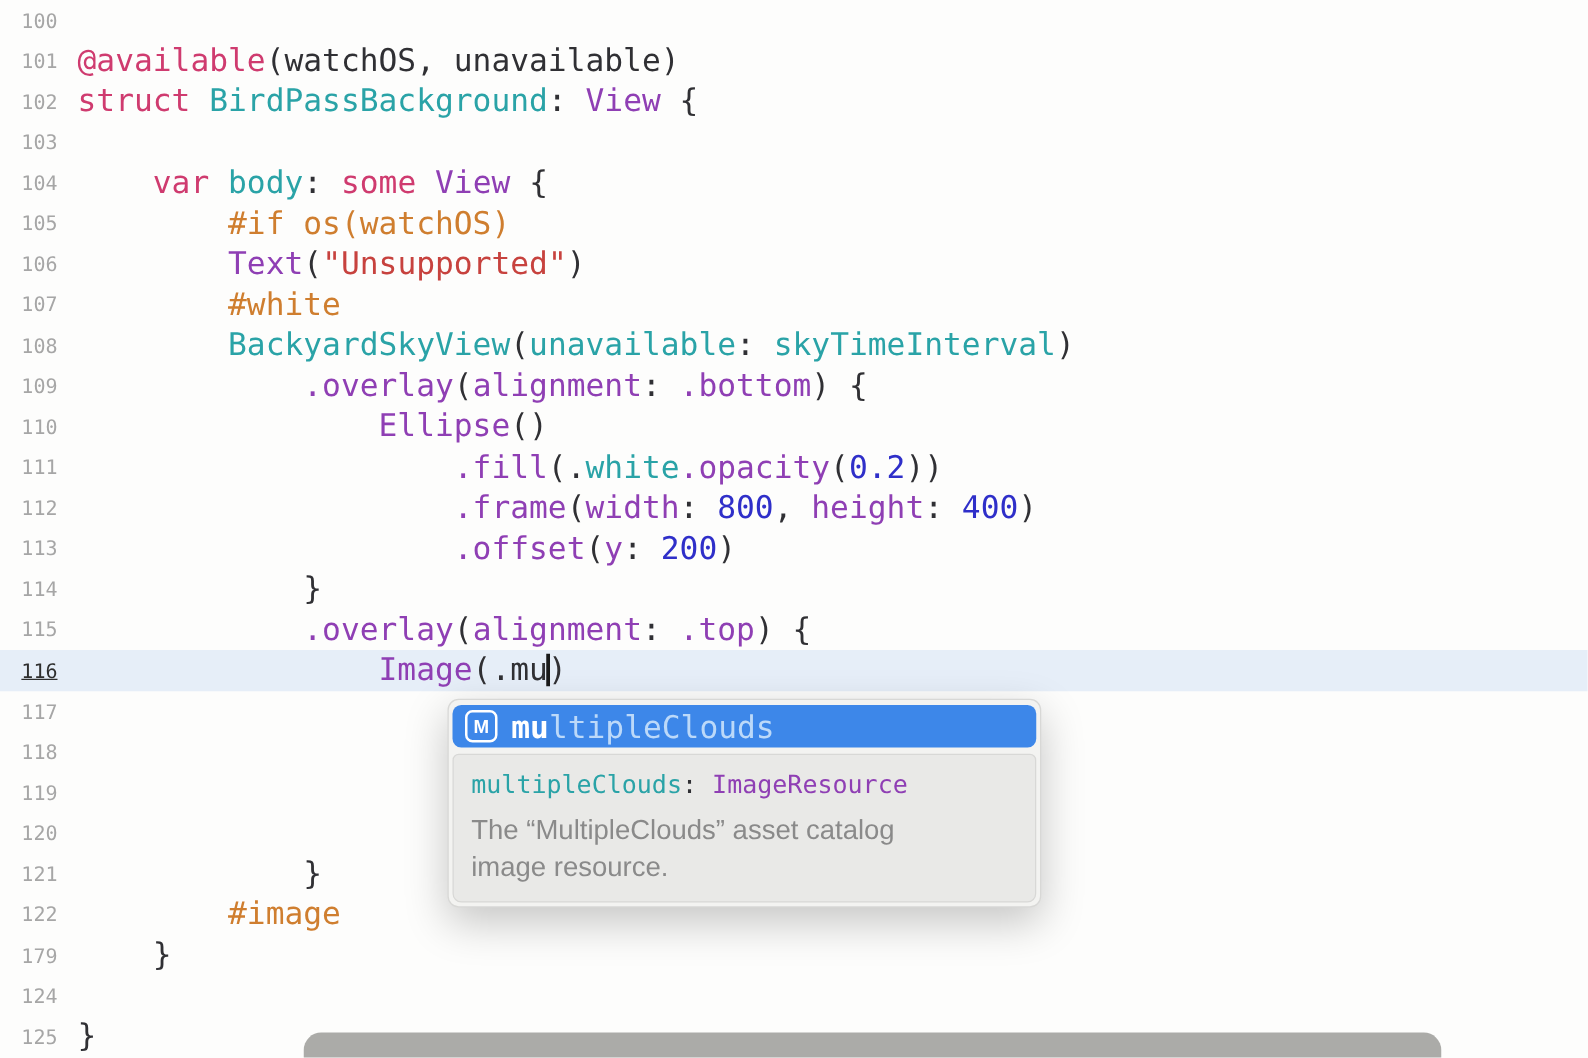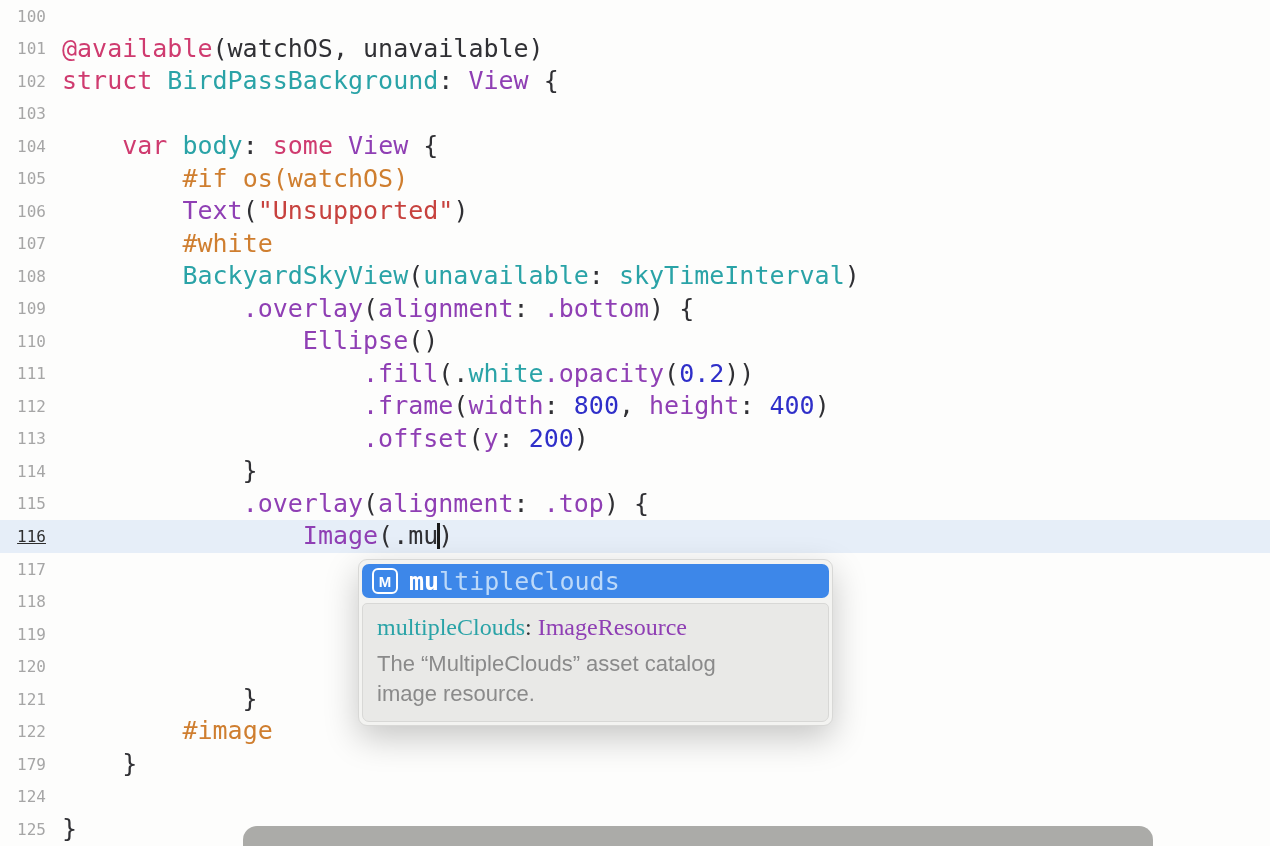--- a/index.html
+++ b/index.html
@@ -53,22 +53,22 @@
   .sel-label b{font-weight:bold;color:#FFFFFF;}
   .sel-label .rest{color:var(--popup-rest,#BCD9F9);}
   .popup-body{
     margin:5px 3px 3px;
     background:var(--popup-body,#E9E9E7);
     border:1px solid var(--popup-border,#D8D8D6);
     border-radius:5px 5px 7px 7px;
     padding:8px 14px 12px;
   }
   .popup-detail{
-    width:430px;font-size:24px;line-height:31px;
-    word-break:break-all;white-space:normal;font-family:Liberation Serif, serif;
+    width:430px;font-size:20px;line-height:31px;
+    word-break:break-all;white-space:normal;
   }
   .popup-desc{
     margin-top:6px;width:402px;
     font-family:"Liberation Sans",sans-serif;
     font-size:22px;line-height:30px;
     color:var(--desc-color,#8A8A8A);
   }
   
   .overlay-bar{
     position:absolute;left:243px;top:826px;width:910px;height:20px;

